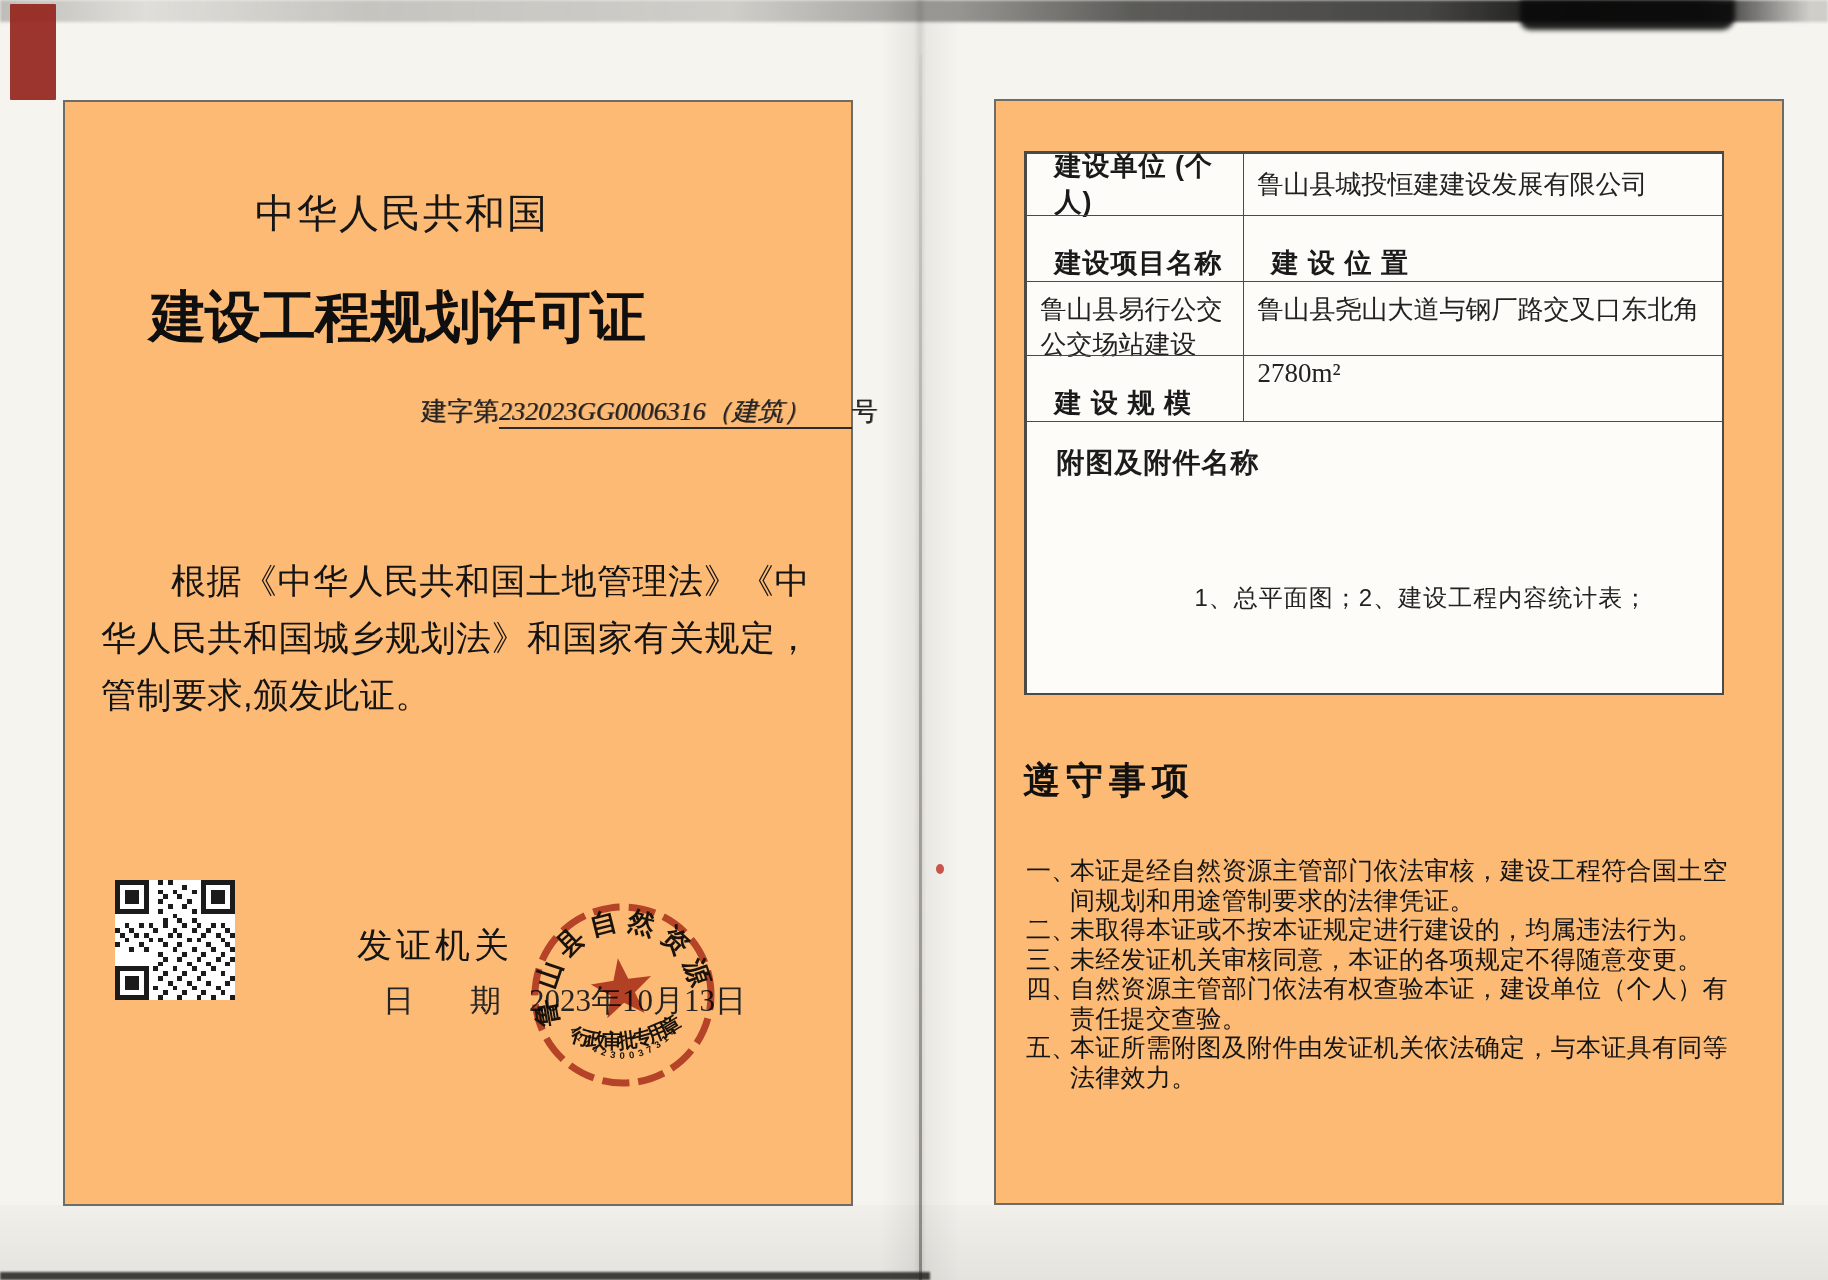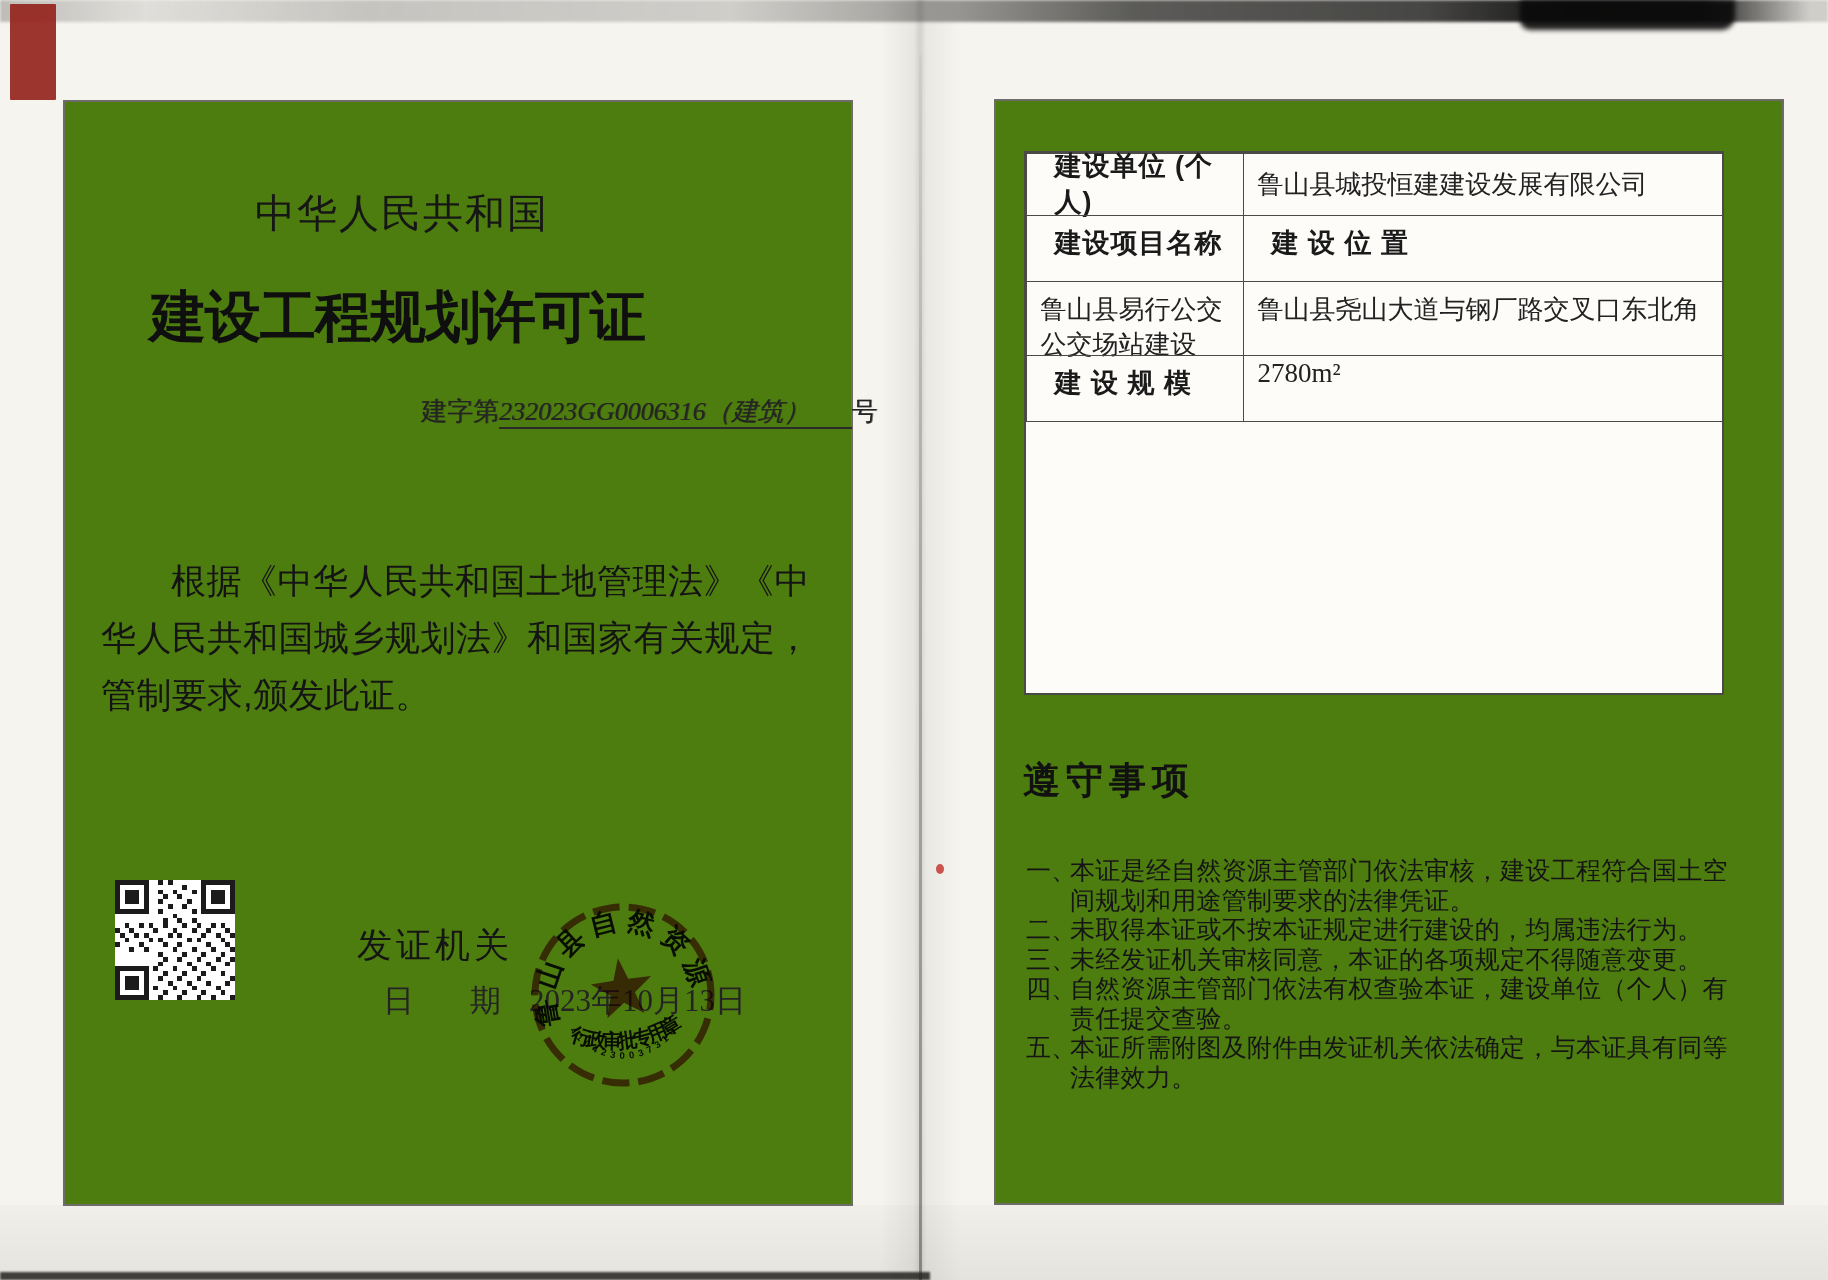--- a/index.html
+++ b/index.html
@@ -44,21 +44,21 @@
   .red-dot{
     left:936px;top:864px;width:8px;height:10px;border-radius:50%;
     background:#c23a32;opacity:.85;filter:blur(.5px);
   }
   .bottom-shade{
     left:0;top:1205px;width:1828px;height:75px;
     background:linear-gradient(rgba(0,0,0,.02),rgba(0,0,0,.07));
   }
   
   .page{
-    background:#4d7c0f;border:2px solid #6d6c68;
+    background:#fdba74;border:2px solid #6d6c68;
   }
   .page-left{left:63px;top:100px;width:786px;height:1102px;}
   .page-right{left:994px;top:99px;width:786px;height:1102px;}
   
   .country-title{
     left:190px;top:84px;width:280px;text-align:center;
     font-size:40px;letter-spacing:2px;color:#161616;font-weight:500;
     white-space:nowrap;
   }
   .main-title{
@@ -97,21 +97,21 @@
   .info-table{
     left:28px;top:50px;width:696px;height:540px;
     border:2px solid #4a4a47;
     display:grid;
     grid-template-columns:217px 1fr;
     grid-template-rows:62px 66px 74px 66px 1fr;
     background:#fdfcf9;
   }
   .cell{border:1px solid #4a4a47;margin:-.5px;padding:0 10px 0 28px;display:flex;}
   .cell.lbl{font-weight:bold;font-size:27px;letter-spacing:1px;align-items:center;color:#1a1a1a;}
-  .cell.lbl.low{align-items:flex-end;padding-bottom:20px;}
+  .cell.lbl.low{align-items:flex-end;padding-bottom:0;}
   .cell.val{font-size:26px;color:#222;padding-left:14px;}
   .cell.val.mid{align-items:center;}
   .cell.val.top{align-items:flex-start;padding-top:10px;}
   .cell.val.top2{align-items:flex-start;padding-top:2px;font-family:"Liberation Serif",serif;font-size:27px;}
   .cell.attach{grid-column:1 / 3;display:block;position:relative;padding:0;}
   .attach-label{position:absolute;left:30px;top:22px;font-weight:bold;font-size:28px;letter-spacing:1px;}
   .attach-line{position:absolute;left:168px;top:160px;font-size:24px;color:#222;letter-spacing:1px;}
   .notice-title{
     left:27px;top:655px;font-size:37px;font-weight:bold;letter-spacing:6px;color:#111;
   }
@@ -221,20 +221,24 @@
 
     <div class="cell lbl low">建设项目名称</div>
     <div class="cell lbl low">建 设 位 置</div>
 
     <div class="cell val top">鲁山县易行公交公交场站建设</div>
     <div class="cell val top">鲁山县尧山大道与钢厂路交叉口东北角</div>
 
     <div class="cell lbl low">建 设 规 模</div>
     <div class="cell val top2">2780m²</div>
 
+    <div class="cell attach">
+      <div class="attach-label">附图及附件名称</div>
+      <div class="attach-line">1、总平面图；2、建设工程内容统计表；</div>
+    </div>
   </div>
 
   <div class="abs notice-title">遵守事项</div>
 
   <div class="abs notice-list">
     <div class="notice-item">
       <span class="num">一、</span>
       <span>本证是经自然资源主管部门依法审核，建设工程符合国土空间规划和用途管制要求的法律凭证。</span>
     </div>
     <div class="notice-item">

